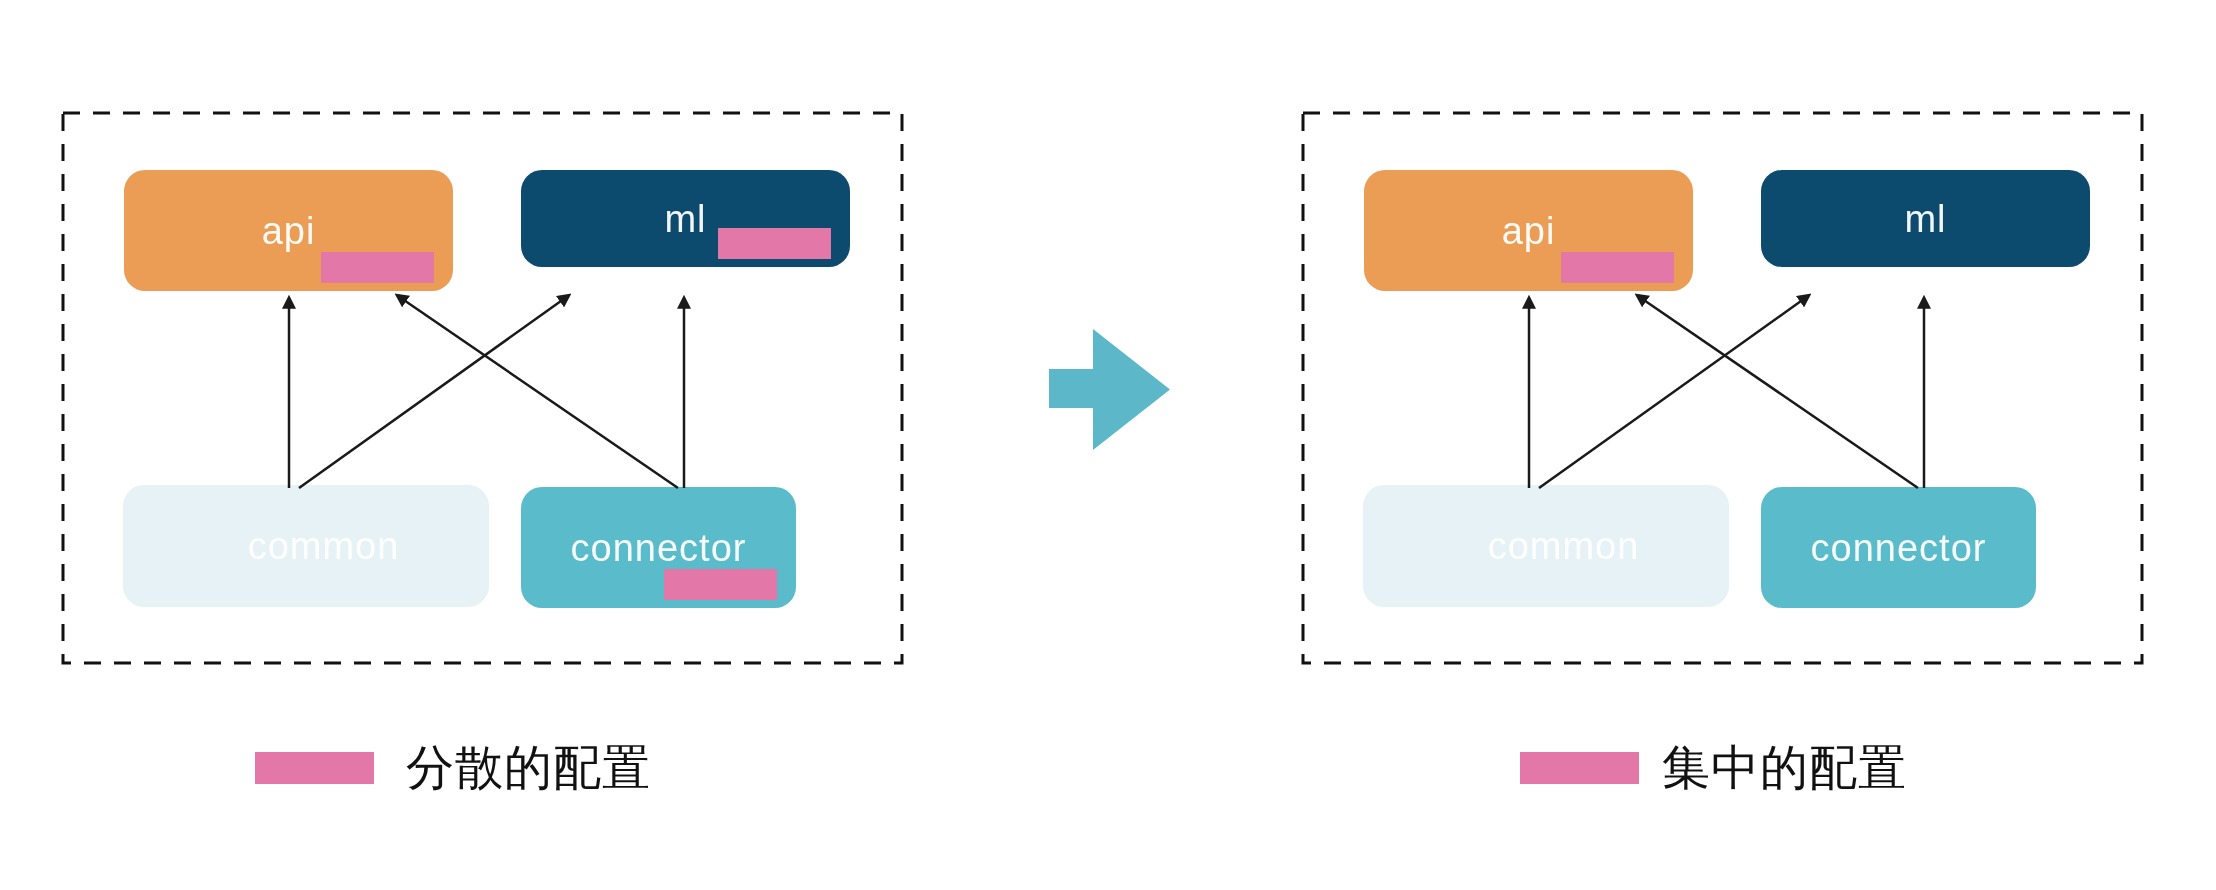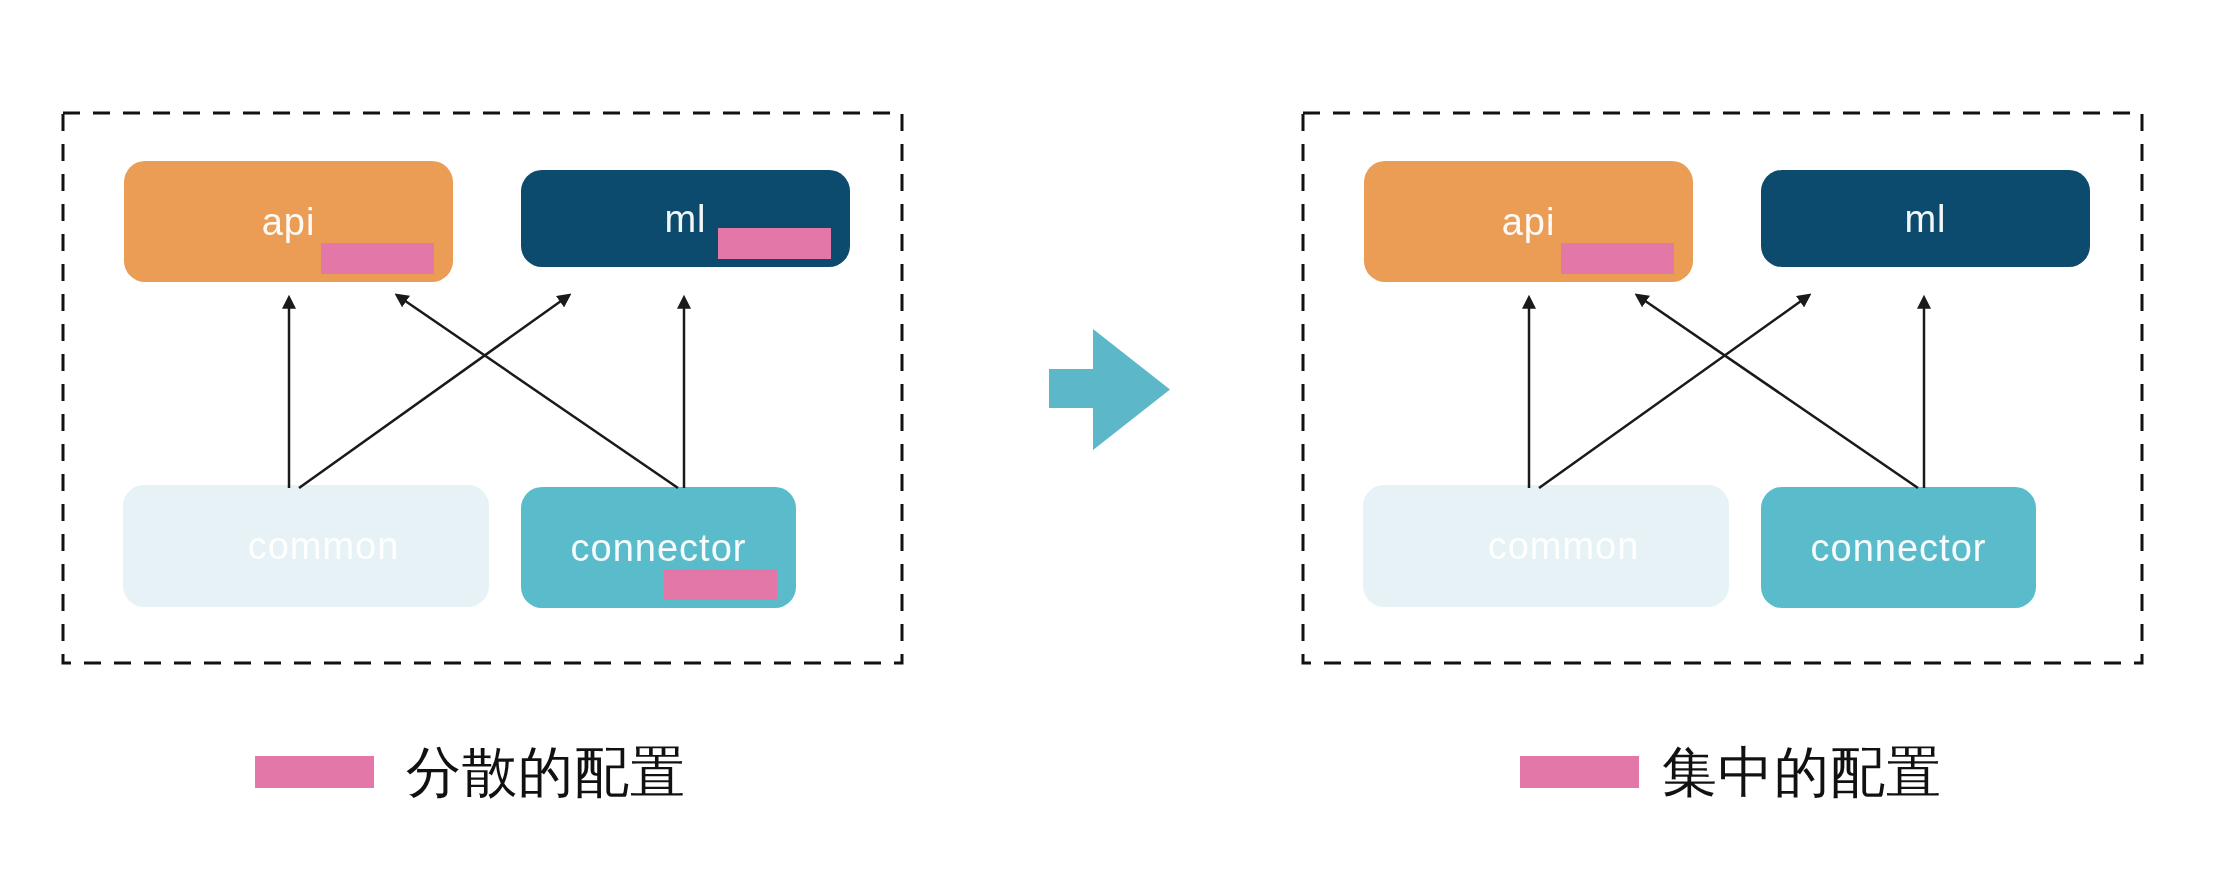--- a/index.html
+++ b/index.html
@@ -38,21 +38,21 @@
     align-items: center;
     justify-content: center;
   }
   .node-label {
     color: rgba(255,255,255,0.95);
     font-size: 38px;
     font-weight: 300;
     letter-spacing: 1px;
     line-height: 1;
   }
-  .node.api       { left: 61px;  top: 48px;  width: 329px; height: 121px; background: #EB9C55; text-align: center; }
+  .node.api       { left: 61px;  top: 57px;  width: 329px; height: 121px; background: #EB9C55; text-align: center; }
   .node.ml        { left: 458px; top: 57px;  width: 329px; height: 97px; background: #0c4a6e; }
   .node.common    { left: 60px;  top: 372px; width: 331px; height: 122px; background: #E6F2F5; padding-left: 35px; }
   .node.connector { left: 458px; top: 374px; width: 275px; height: 121px; background: #5ABCCB; }
   .badge {
     position: absolute;
     right: 19px;
     bottom: 8px;
     width: 113px;
     height: 31px;
     background: #E277A8;
@@ -65,21 +65,21 @@
     z-index: 2;
   }
   .legend.left  { left: 255px;  gap: 32px; }
   .legend.right { left: 1500px; gap: 23px; margin-left: 20px; }
   .swatch {
     width: 119px;
     height: 32px;
     background: #E277A8;
   }
   .legend-label {
-    font-size: 55px;
+    font-size: 48px;
     line-height: 1.1;
     color: #111111;
     letter-spacing: 1px;
     white-space: nowrap;
   }
 </style>
 </head>
 <body>
 
 <div class="canvas">

